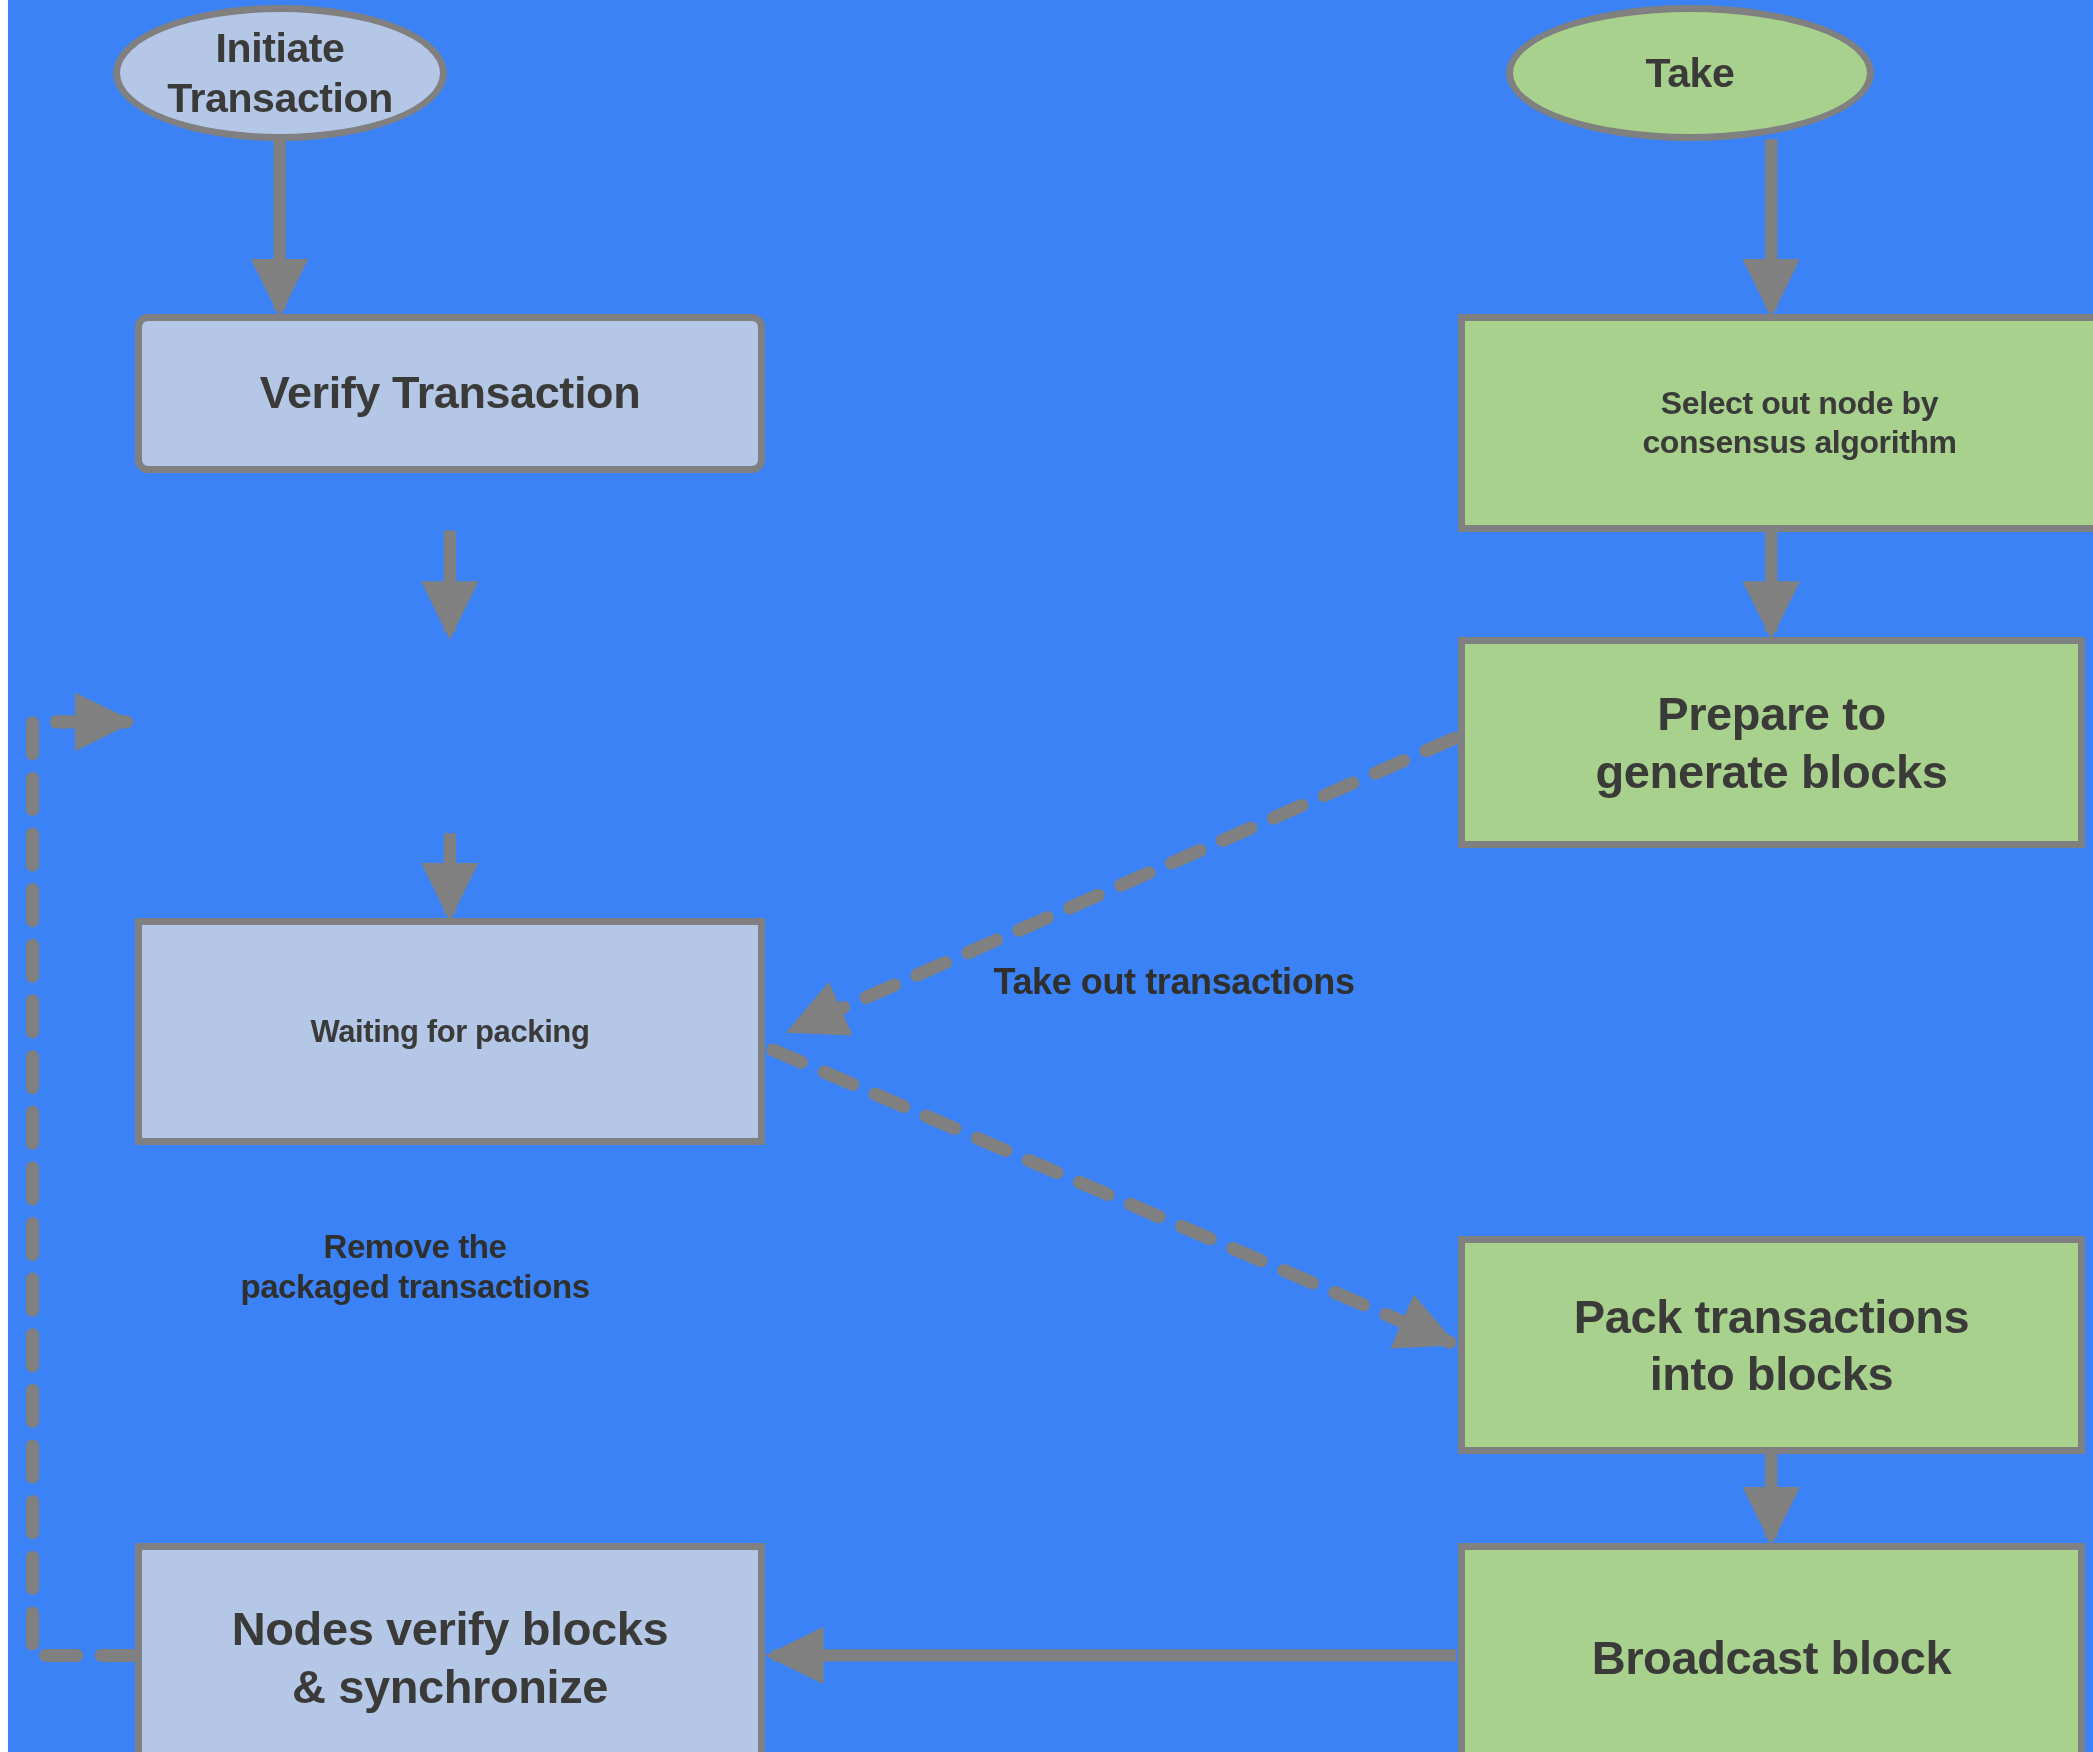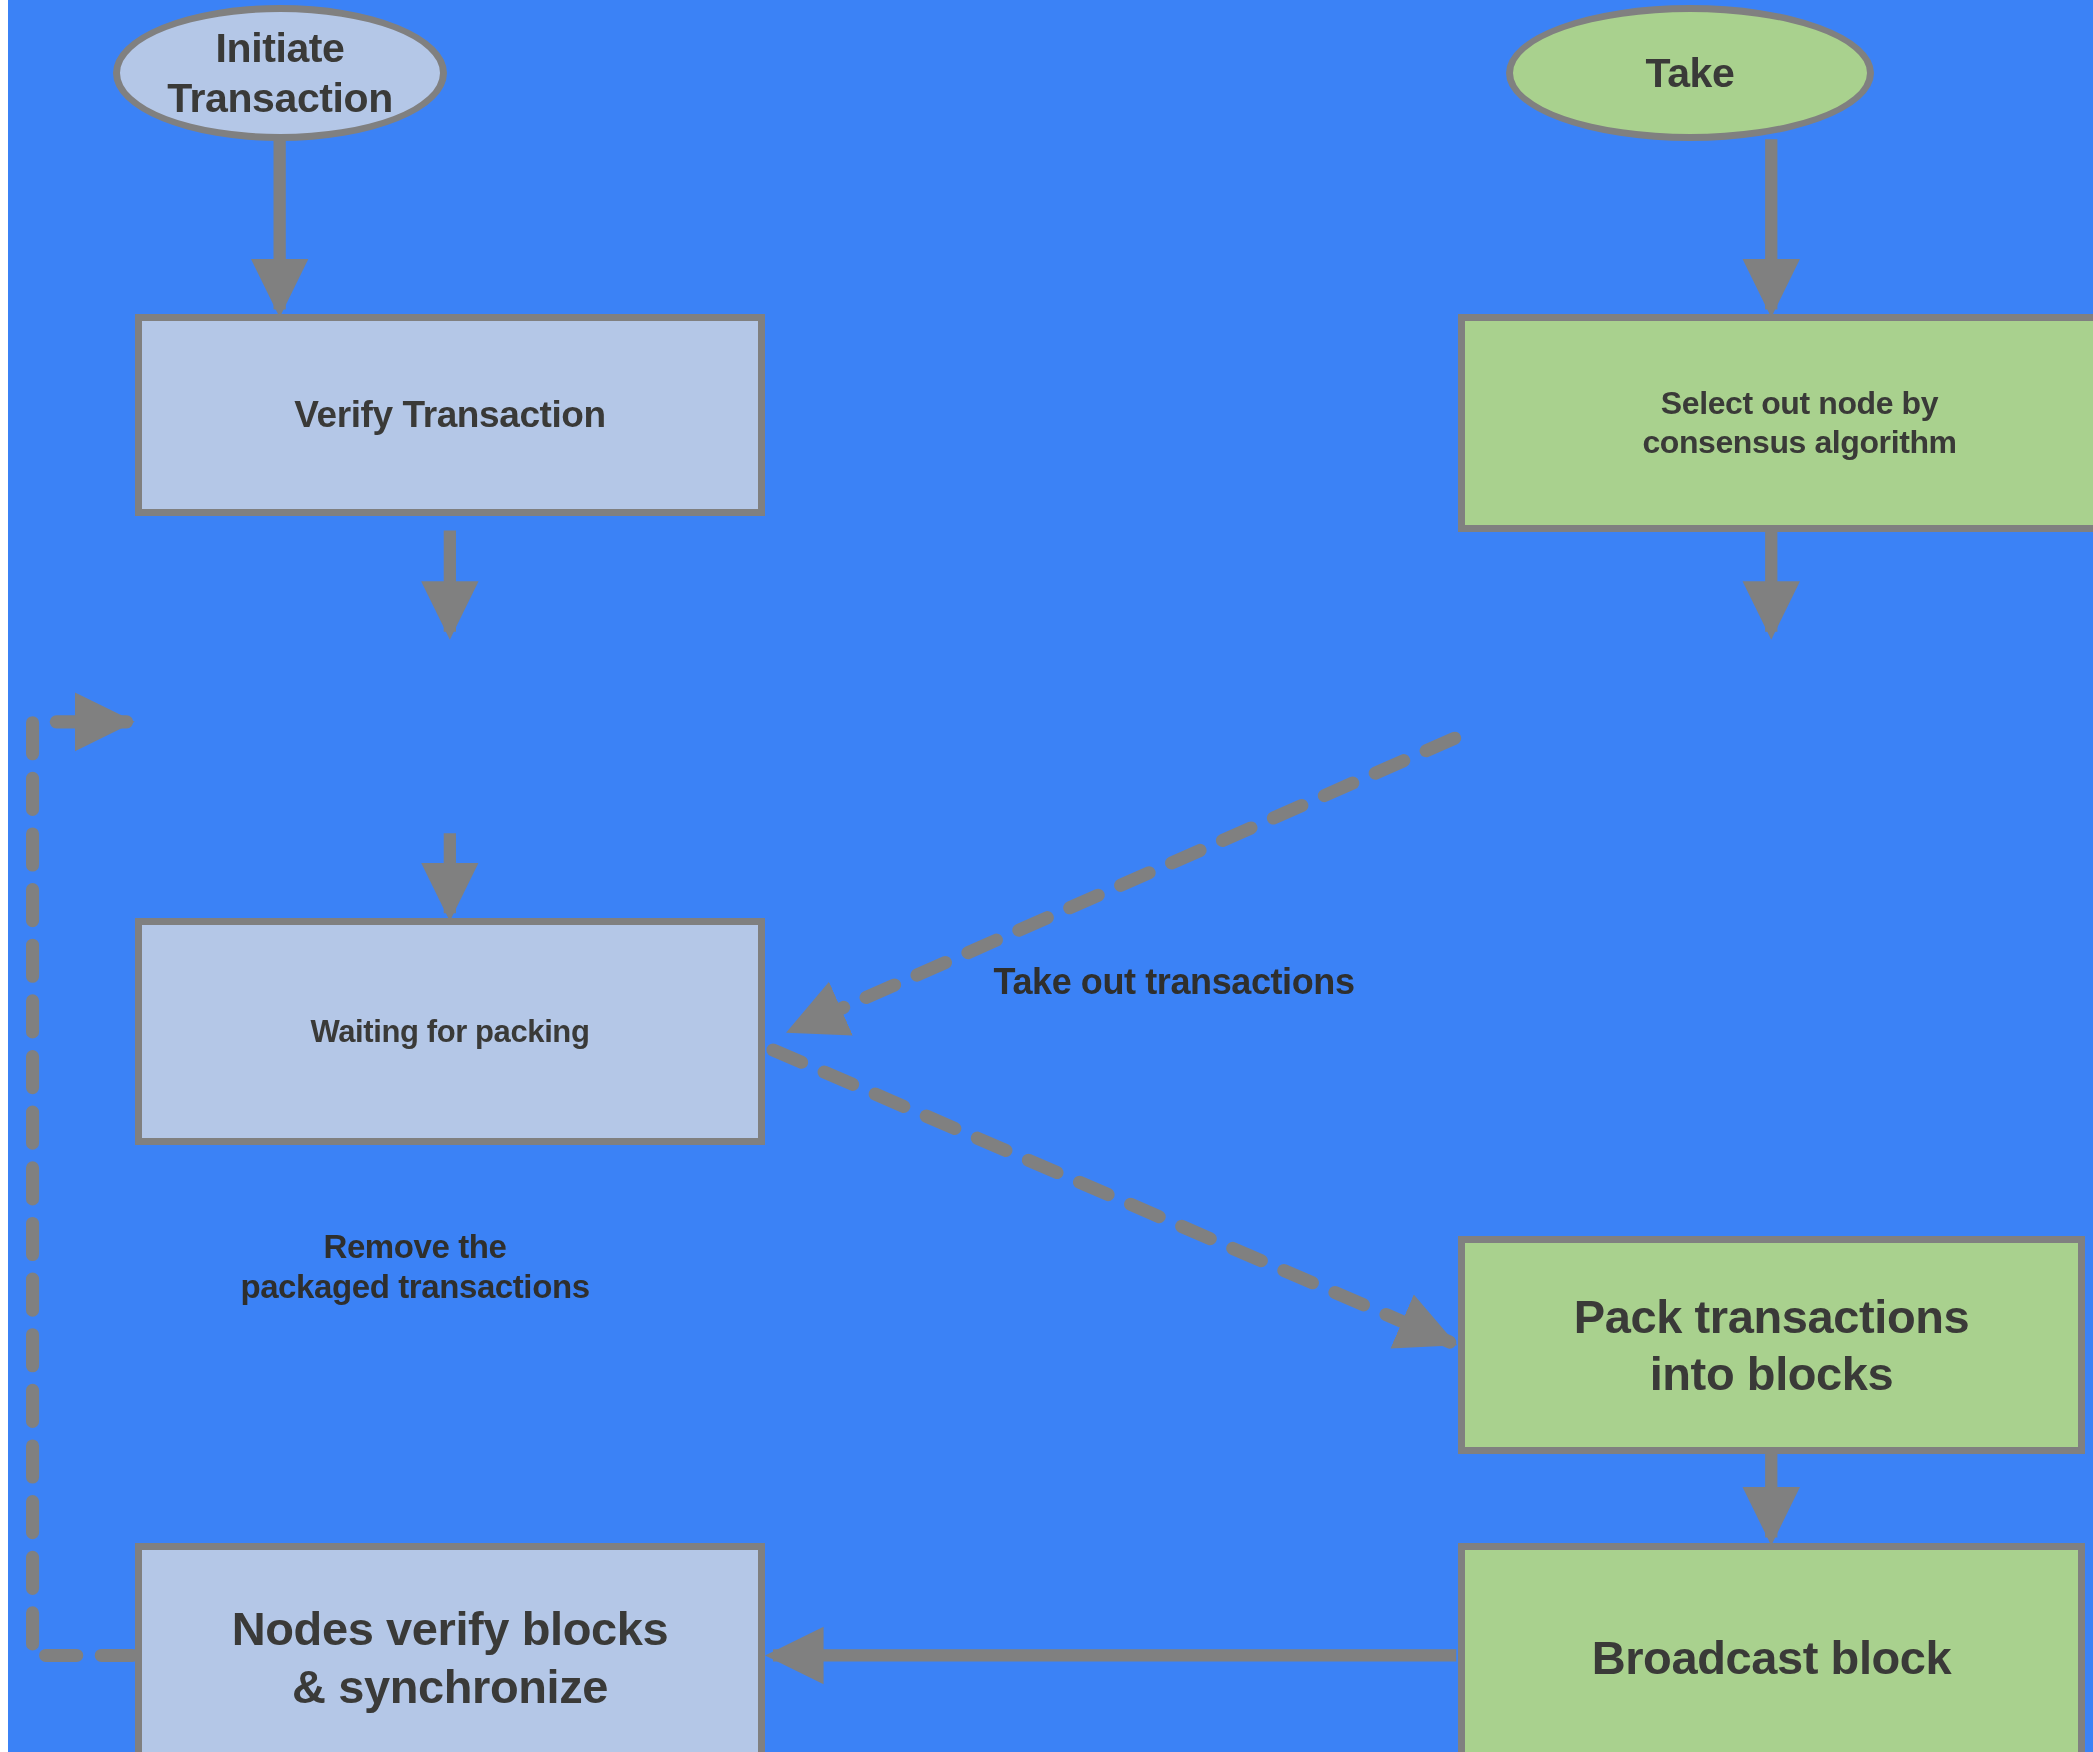--- a/index.html
+++ b/index.html
@@ -51,21 +51,21 @@
     color: #2f2f2d;
     font-weight: bold;
     text-align: center;
     line-height: 1.22;
     letter-spacing: -0.4px;
     white-space: pre-line;
   }
 
   
   #n-initiate   { left: 105px;  top: 4.9px;     width: 334px;  height: 136px; font-size: 41px; }
-  #n-verify     { left: 127px;  top: 314px;   width: 630px;  height: 202px; font-size: 37px; }
+  #n-verify     { left: 127px;  top: 314px;   width: 630px;  height: 159px; font-size: 45px; border-radius: 13px; }
   #n-receive    { left: 127px;  top: 637px;   width: 630px;  height: 198px; font-size: 47px; }
   #n-waiting    { left: 127px;  top: 918px;  width: 630px;  height: 227px; font-size: 31px; }
   #n-nodesver   { left: 127px;  top: 1543px;  width: 630px;  height: 229px; font-size: 47px; }
 
   #n-nodes      { left: 1498px; top: 4.9px;     width: 368px;  height: 136px; font-size: 41px; }
   #n-select     { left: 1450px; top: 314px;   width: 683px;  height: 218px; font-size: 32px; }
   #n-prepare    { left: 1450px; top: 637px;   width: 627px;  height: 211px; font-size: 47px; }
   #n-pack       { left: 1450px; top: 1236px;  width: 627px;  height: 218px; font-size: 47px; }
   #n-broadcast  { left: 1450px; top: 1543px;  width: 627px;  height: 229px; font-size: 47px; }
 
@@ -149,20 +149,24 @@
 
   <div class="node ellipse fill-green" id="n-nodes">
     <span style="white-space:pre-line">Take</span>
   </div>
 
   <div class="node box fill-green" id="n-select">
     <span style="white-space:pre-line">Select out node by
 consensus algorithm</span>
   </div>
 
+  <div class="node box fill-green" id="n-prepare">
+    <span style="white-space:pre-line">Prepare to
+generate blocks</span>
+  </div>
 
   <div class="node box fill-green" id="n-pack">
     <span style="white-space:pre-line">Pack transactions
 into blocks</span>
   </div>
 
   <div class="node box fill-green" id="n-broadcast">
     <span style="white-space:pre-line">Broadcast block</span>
   </div>
 

